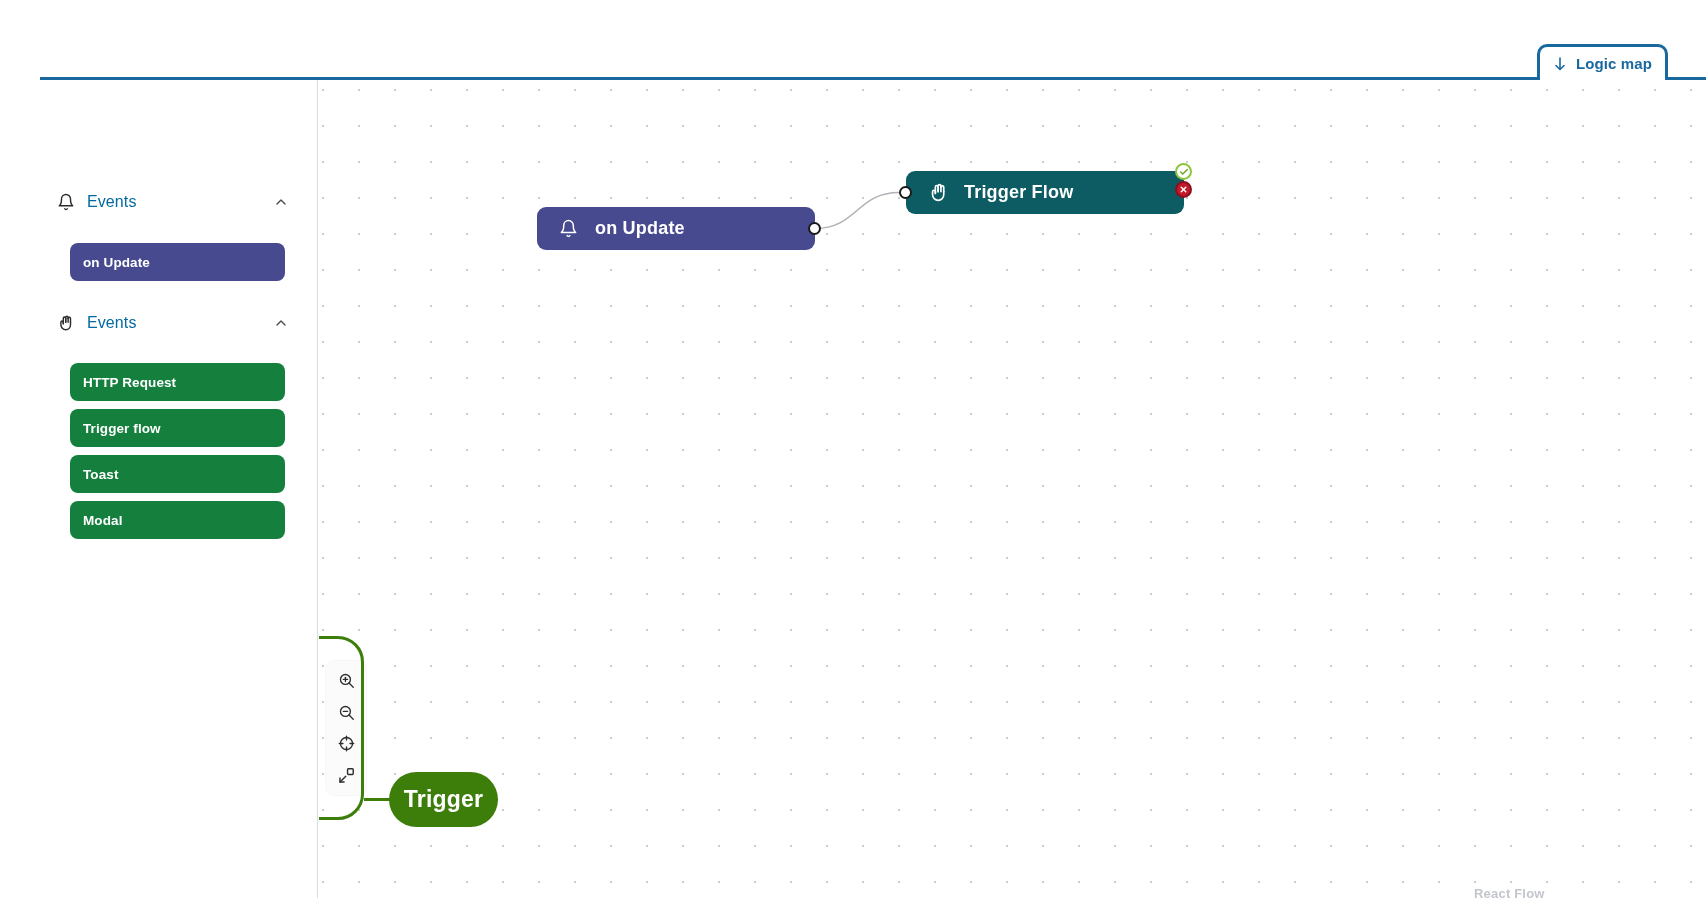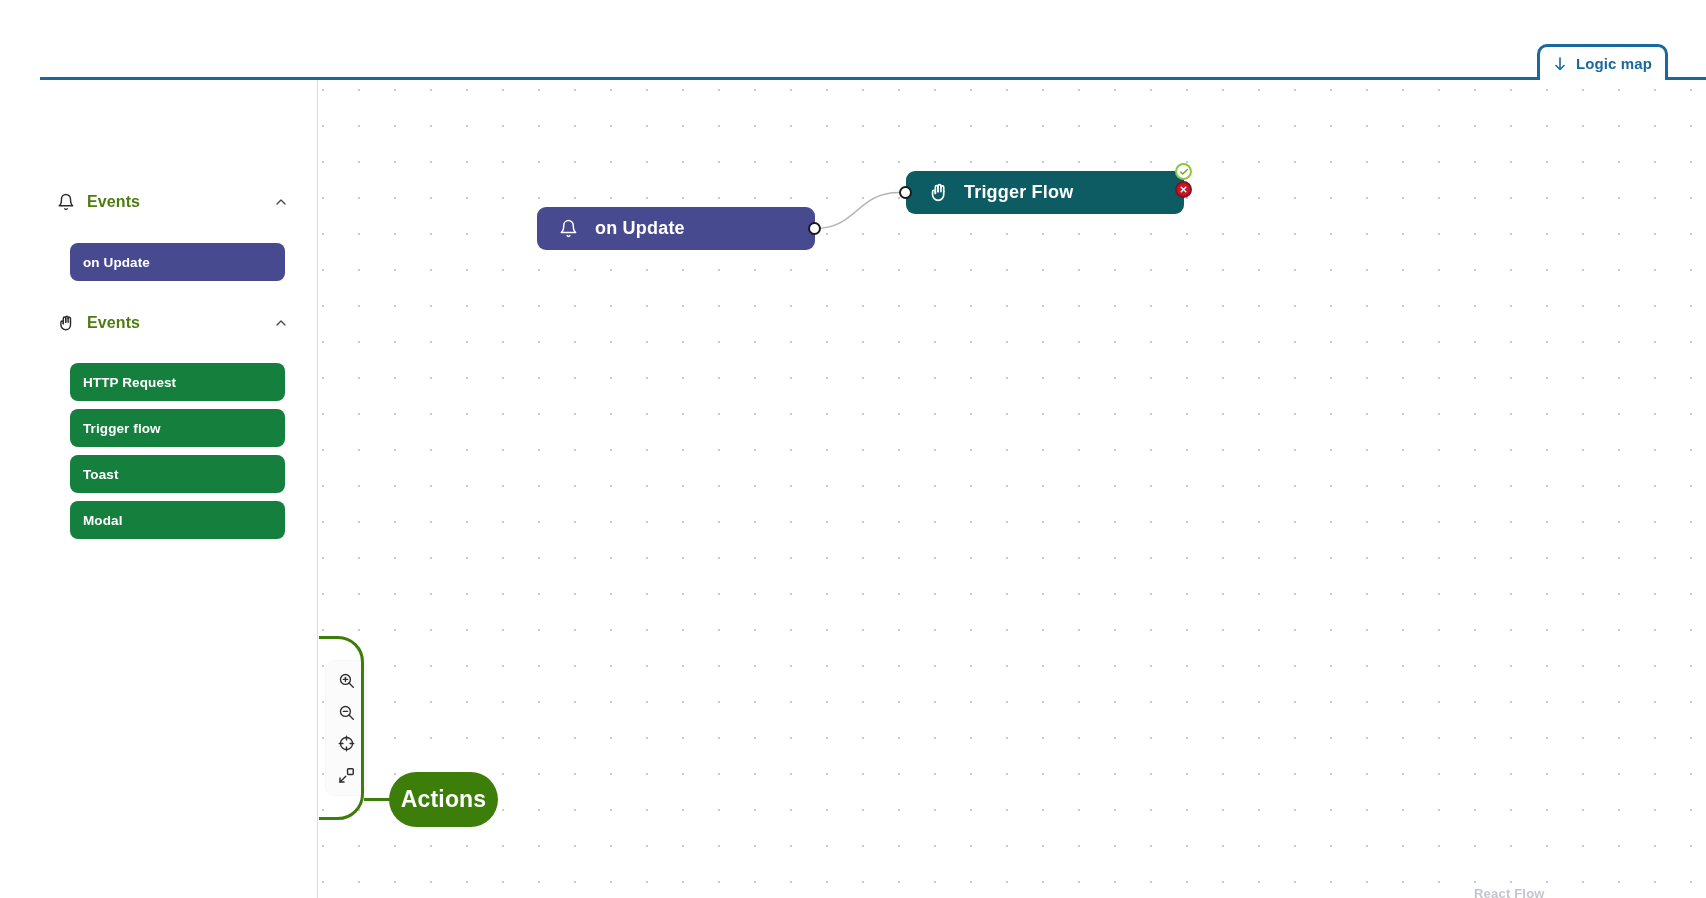--- a/index.html
+++ b/index.html
@@ -105,22 +105,22 @@
     width: 18px;
     height: 18px;
     color: #2b2b2b;
     flex: none;
     display: block;
   }
 
   .section-title {
     margin-left: 12px;
     font-size: 16px;
-    font-weight: bold;
-    color: #4d7c0f;
+    font-weight: normal;
+    color: #0369a1;
     letter-spacing: .1px;
   }
 
   .section-chevron {
     margin-left: auto;
     width: 16px;
     height: 16px;
     color: #4a4a4a;
     display: block;
   }
@@ -442,21 +442,21 @@
           <rect x="13.5" y="2.5" width="8" height="8" rx="1.2"></rect>
           <line x1="2.8" y1="21.2" x2="11" y2="13"></line>
           <polyline points="2.8,15.4 2.8,21.2 8.6,21.2"></polyline>
         </svg>
       </button>
     </div>
 
     <div class="anno-box"></div>
     <div class="anno-line"></div>
     <div class="anno-pill">
-      <span>Actions</span>
+      <span>Trigger</span>
     </div>
 
     <div class="watermark">
       <span>React Flow</span>
     </div>
   </div>
 
 </div>
 
 </body></html>

